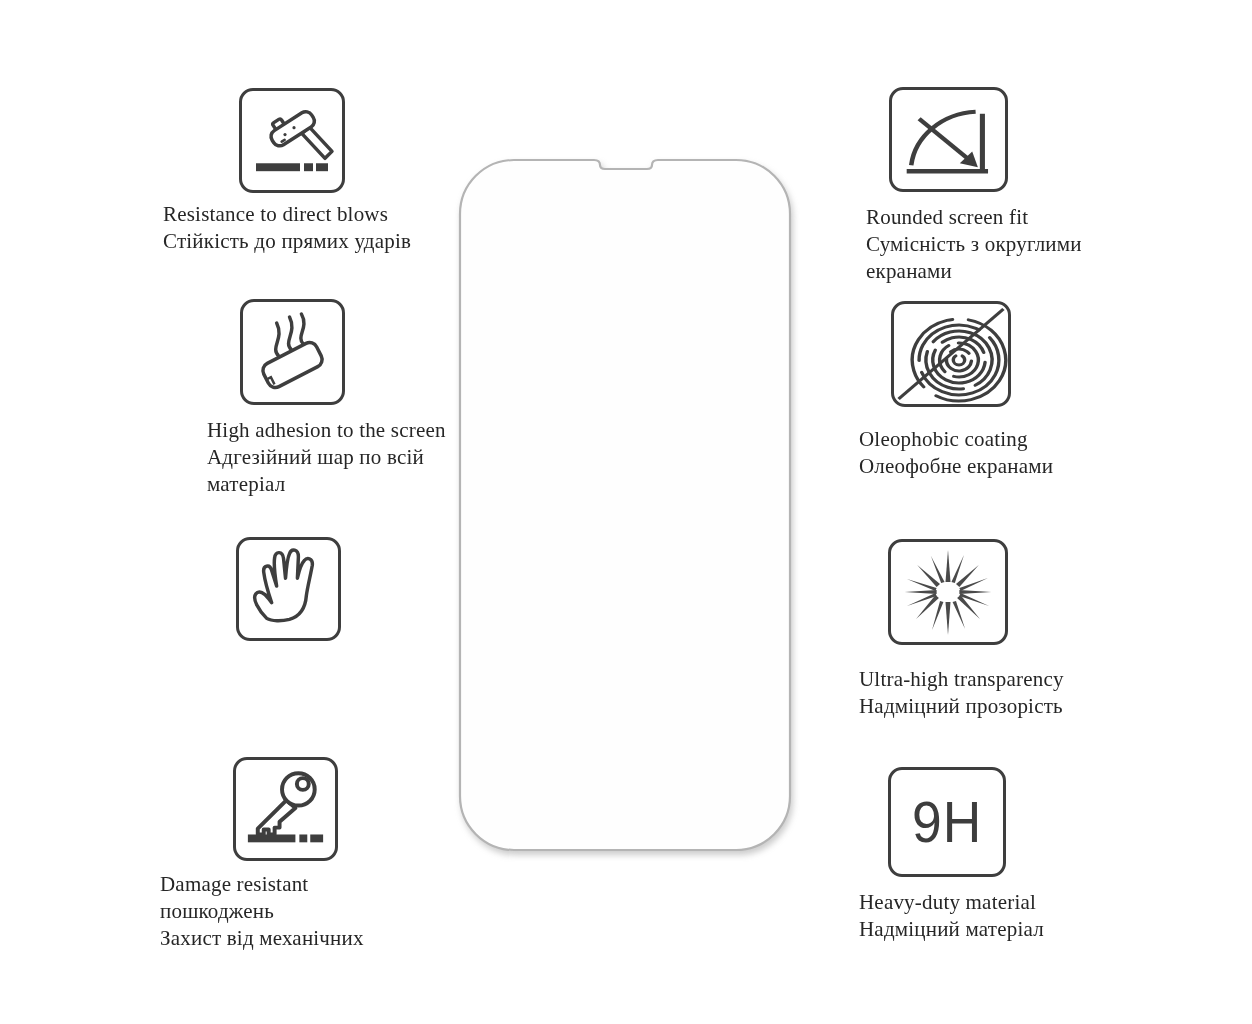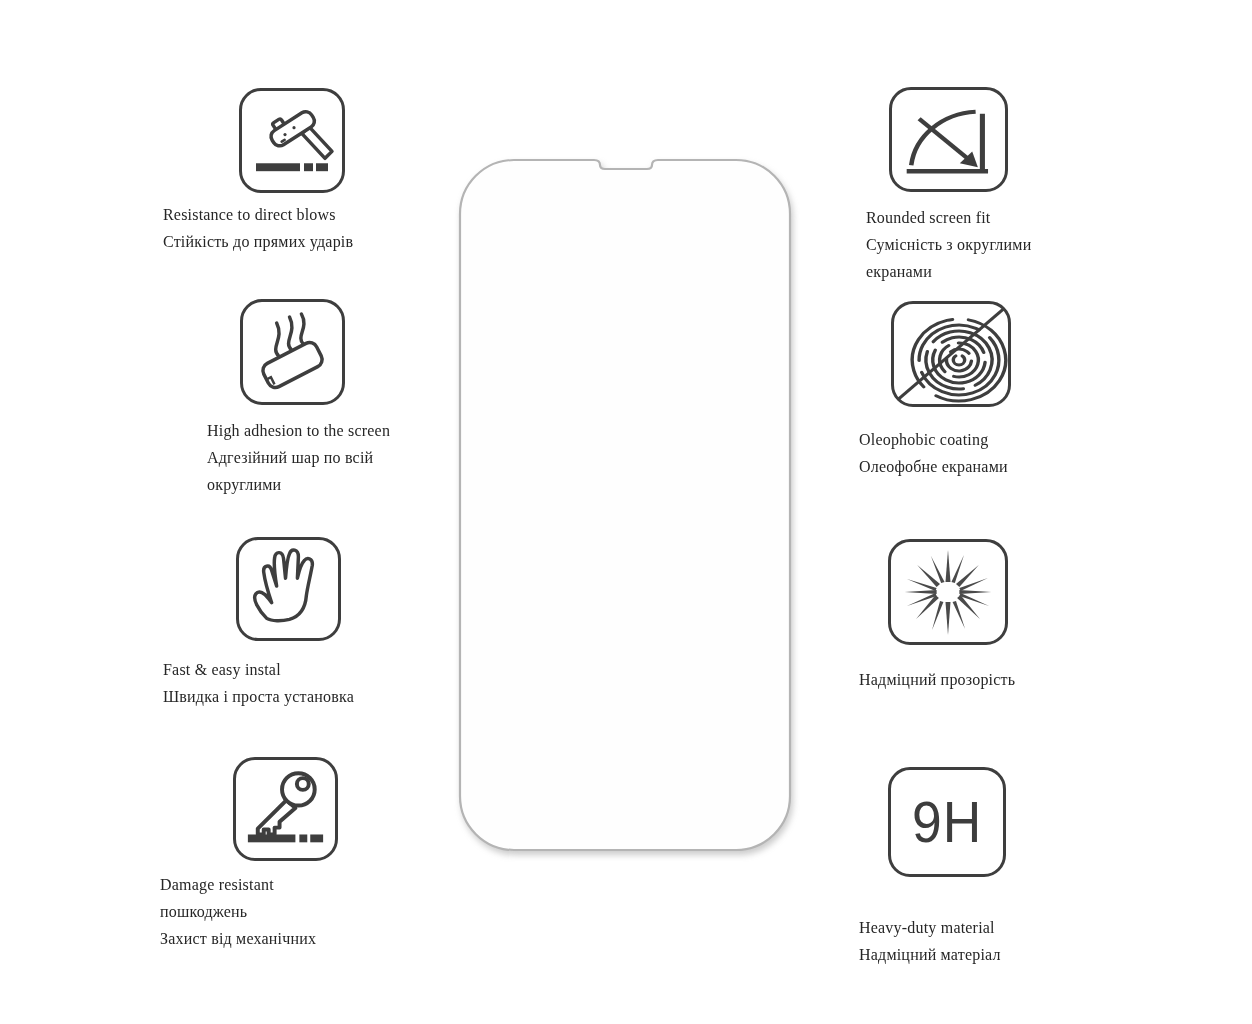--- a/index.html
+++ b/index.html
@@ -2,26 +2,26 @@
 <html><head>
 <meta charset="utf-8">
 <style>
   html,body{margin:0;padding:0;background:#ffffff;}
   #canvas{
     position:relative;width:1252px;height:1024px;background:#ffffff;overflow:hidden;
     font-family:"Liberation Serif","DejaVu Serif",serif;color:#262626;
   }
   .tile{
     position:absolute;box-sizing:border-box;background:#ffffff;
-    border:3px solid #3e3e3e;border-radius:22px;
+    border:3px solid #3e3e3e;border-radius:14px;
     display:flex;align-items:center;justify-content:center;
   }
   .tile svg{width:100%;height:100%;display:block;}
   .caption{
-    position:absolute;font-size:16px;line-height:27px;letter-spacing:0.2px;
+    position:absolute;font-size:21px;line-height:27px;letter-spacing:0.2px;
   }
   .cap-line{white-space:nowrap;}
   .caption.clip{width:250px;overflow:hidden;margin-left:7px;}
   .nineh{
     font-family:"Liberation Sans","DejaVu Sans",sans-serif;
     font-size:58px;color:#3d3d3d;letter-spacing:1px;transform:scaleX(.92);
     line-height:1;
   }
 </style>
 </head>
@@ -69,36 +69,32 @@
       <g fill="none" stroke="#3e3e3e" stroke-width="3.5" stroke-linecap="round">
         <path d="M36,54 C27,45 42,37 34,21"></path>
         <path d="M49,48 C40,39 55,31 47,15"></path>
         <path d="M61,42 C53,34 67,26 59,12"></path>
       </g>
     </svg>
   </div>
   <div class="caption" style="left:163px;top:417px;margin-left:44px;">
     <div class="cap-line">High adhesion to the screen</div>
     <div class="cap-line">Адгезійний шар по всій</div>
-    <div class="cap-line">округлими</div>
+    <div class="cap-line">матеріал</div>
   </div>
 
   <div class="tile" style="left:236px;top:537px;width:105px;height:104px;">
     <svg viewBox="0 0 100 100" preserveAspectRatio="none">
       <path fill="#ffffff" stroke="#3e3e3e" stroke-width="3.5" stroke-linejoin="round" d="M28,80 C20,72 13,60 17,55 C20,51 26,54 30,60 L33,64
            C29,52 26,41 25,33 C24,26 31,24 33,31 L38,47
            C36,34 35,24 36,18 C37,11 44,11 45,19 L47,39
            C48,26 49,18 51,14 C53,8 60,9 60,17 L59,39
            C61,30 63,24 66,21 C69,17 75,19 74,26
            C72,37 69,49 68,57 C67,70 61,78 51,81 C43,83 33,83 28,80 Z"></path>
     </svg>
-  </div>
-  <div class="caption" style="left:163px;top:656px;">
-    <div class="cap-line">Fast &amp; easy instal</div>
-    <div class="cap-line">Швидка і проста установка</div>
   </div>
 
   <div class="tile" style="left:233px;top:757px;width:105px;height:104px;">
     <svg viewBox="0 0 100 100" preserveAspectRatio="none">
       <g fill="#3e3e3e">
         <rect x="12" y="76" width="48" height="8"></rect>
         <rect x="64" y="76" width="8" height="8"></rect>
         <rect x="75" y="76" width="13" height="8"></rect>
       </g>
       <g stroke="#3e3e3e" fill="#ffffff" stroke-width="4" stroke-linejoin="round">
@@ -166,24 +162,25 @@
         <polygon points="35,14 47,40 44,41"></polygon>
         <polygon points="14,37 40,46 39,49"></polygon>
         <polygon points="14,64 40,54 39,51"></polygon>
         <polygon points="36,88 46,60 43,59"></polygon>
         <polygon points="65,87 54,60 57,59"></polygon>
         <polygon points="86,64 60,54 61,51"></polygon>
       </g>
     </svg>
   </div>
   <div class="caption" style="left:859px;top:666px;">
+    <div class="cap-line">Ultra-high transparency</div>
     <div class="cap-line">Надміцний прозорість</div>
   </div>
 
   <div class="tile" style="left:888px;top:767px;width:118px;height:110px;">
     <div class="nineh">9H</div>
   </div>
-  <div class="caption" style="left:859px;top:914px;">
+  <div class="caption" style="left:859px;top:889px;">
     <div class="cap-line">Heavy-duty material</div>
     <div class="cap-line">Надміцний матеріал</div>
   </div>
 
 </div>
 
 </body></html>

